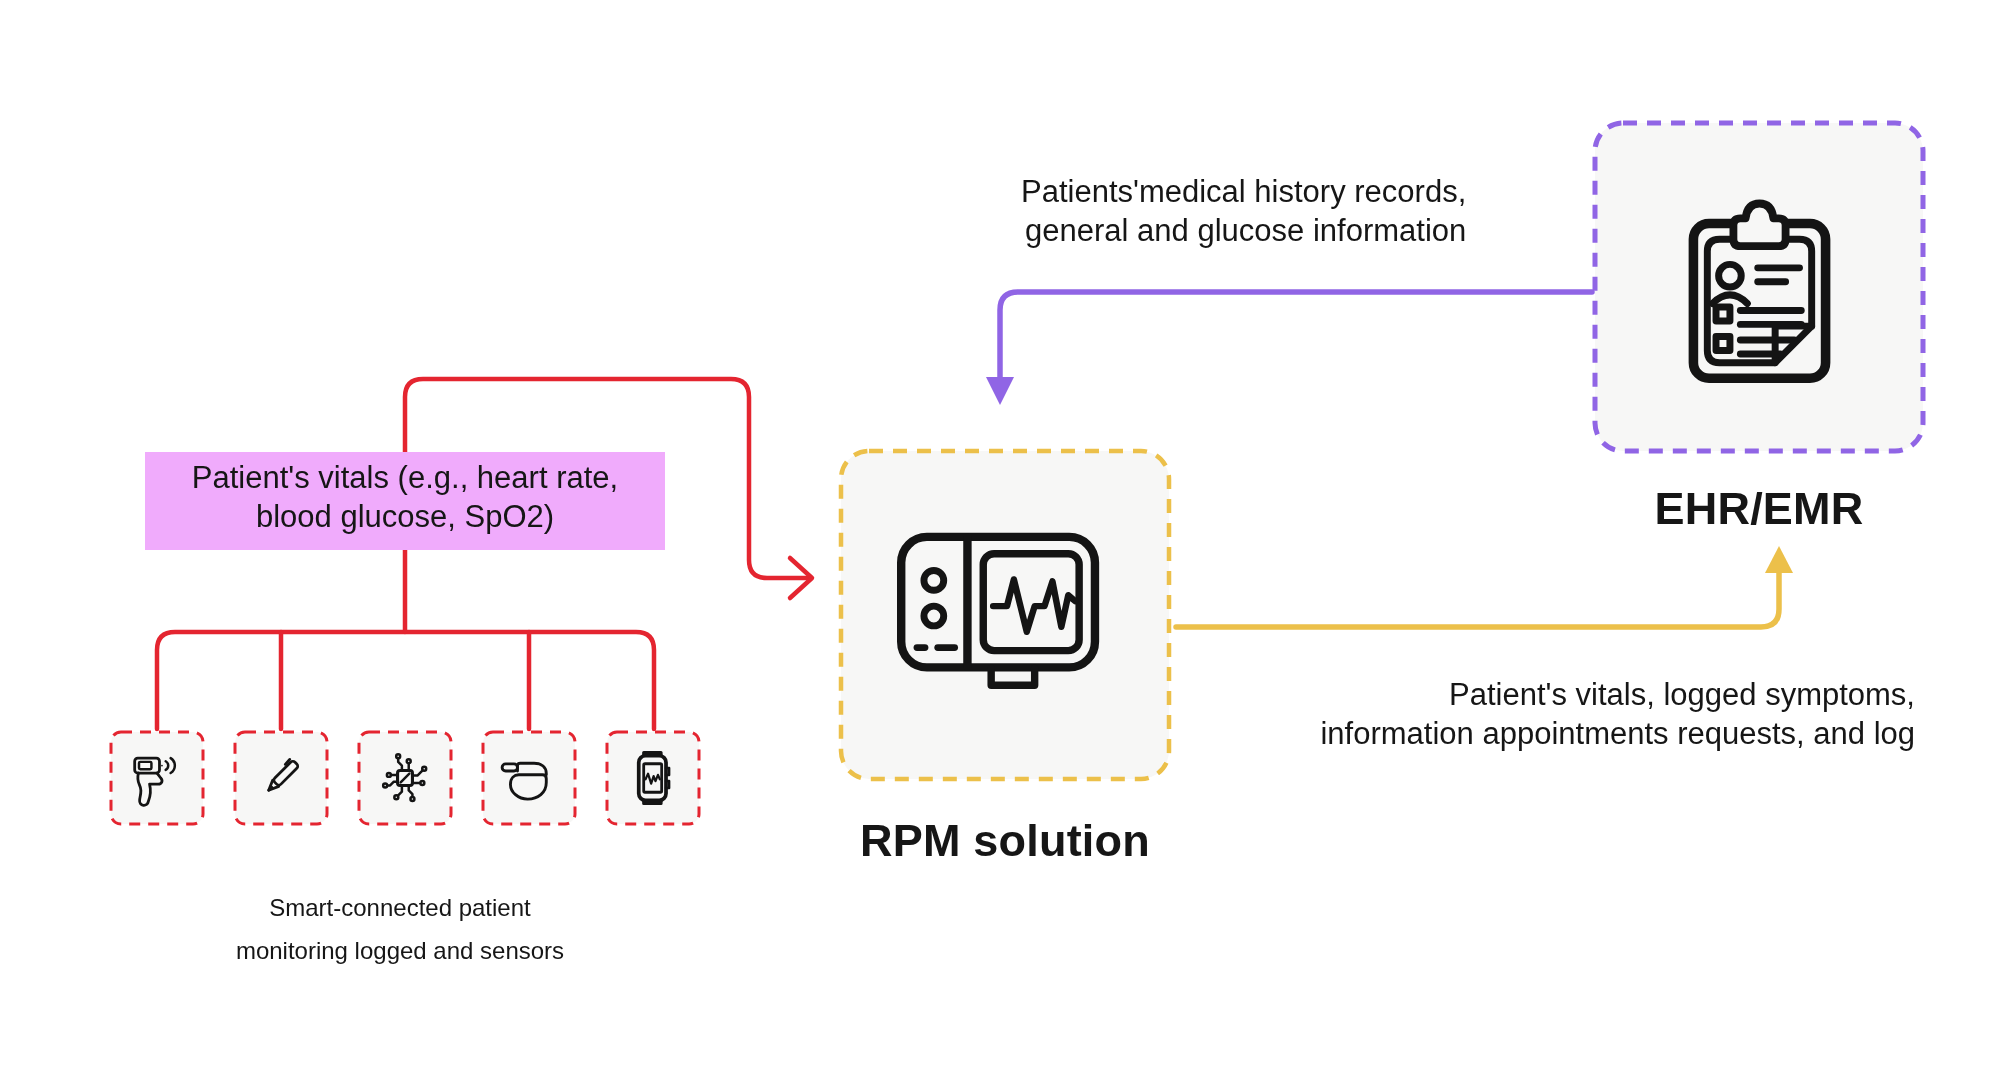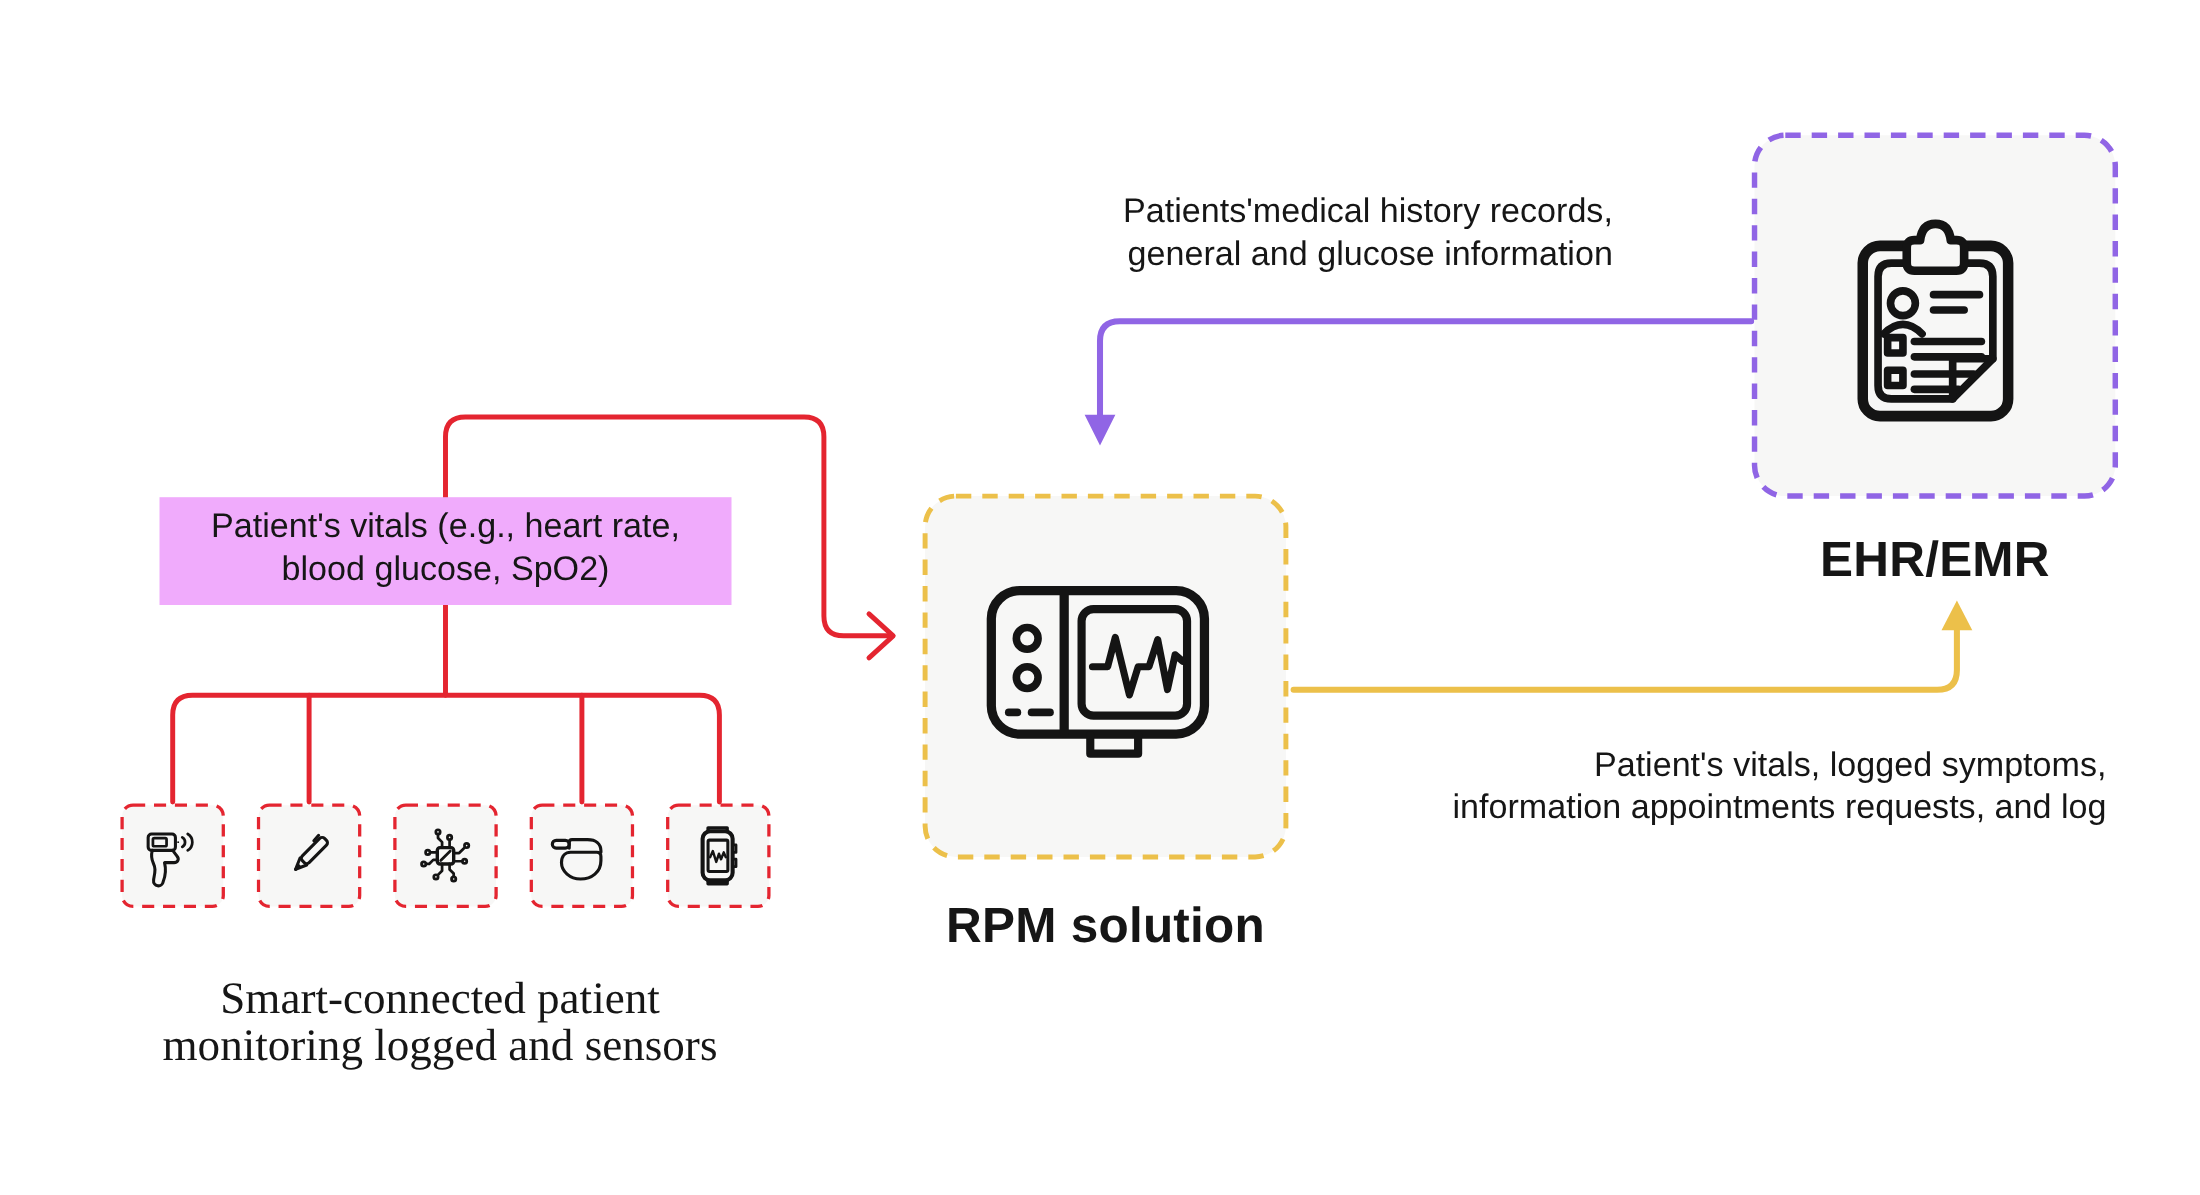--- a/index.html
+++ b/index.html
@@ -10,21 +10,21 @@
   .layer{position:absolute;left:0;top:0;width:2000px;height:1086px;}
   .node-box{position:absolute;display:flex;align-items:center;justify-content:center;}
   .node-box svg.border{position:absolute;left:0;top:0;width:100%;height:100%;}
   .node-box .icon{position:relative;display:flex;align-items:center;justify-content:center;}
   .lbl{position:absolute;white-space:nowrap;}
   .lbl .ln{display:block;}
   .flow-label{font-size:31px;line-height:39px;text-align:right;}
   .node-label{font-size:45px;font-weight:700;letter-spacing:0.2px;}
   .center{text-align:center;}
   .vitals-label{background:#f0abfc;padding:6px 0 14px 0;}
-  .caption{font-size:41px;line-height:43px;font-family:Liberation Serif, serif;}
+  .caption{font-size:24px;line-height:43px;}
 </style>
 </head>
 <body>
 
 <div class="stage">
 
   <svg class="layer" viewBox="0 0 2000 1086">
 
     <g stroke="#e42530" stroke-width="4.5" fill="none" stroke-linecap="round" stroke-linejoin="round">
       <path d="M 157 729 L 157 650 Q 157 632 175 632 L 636 632 Q 654 632 654 650 L 654 729"></path>

